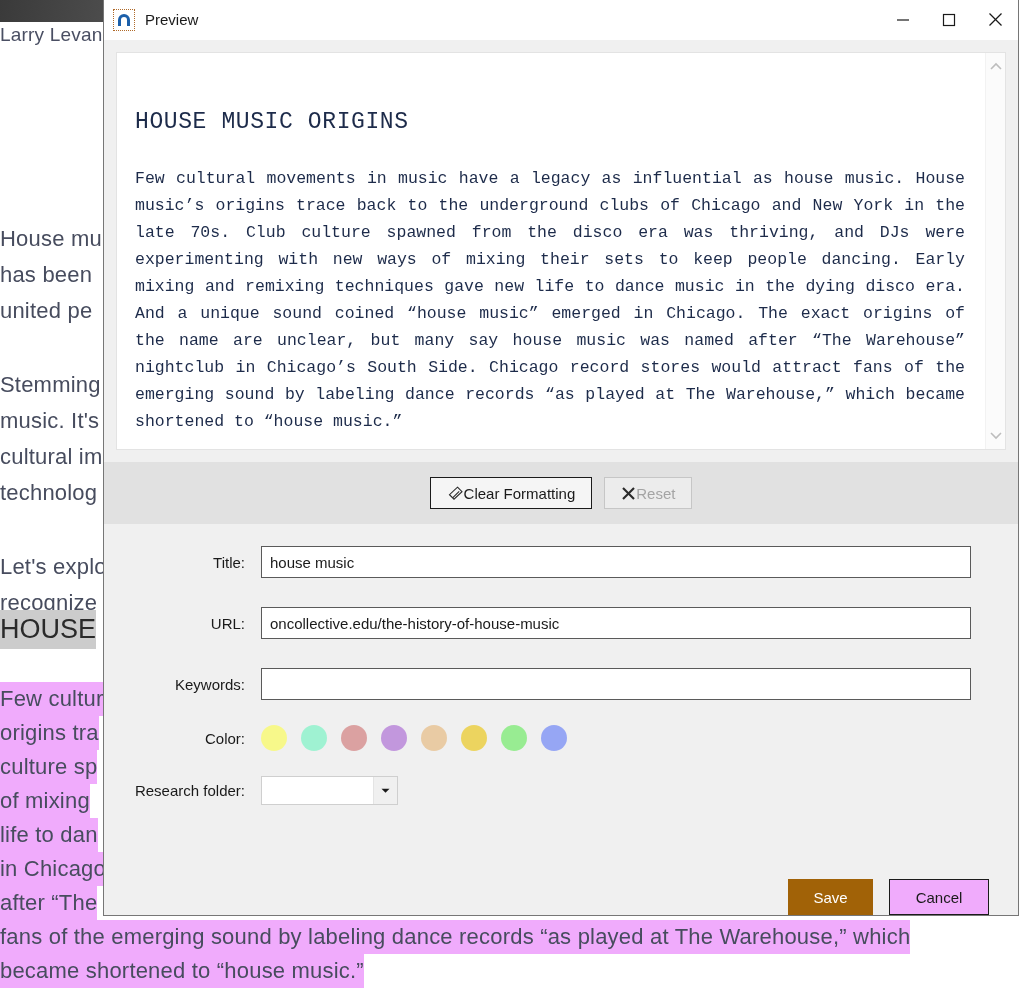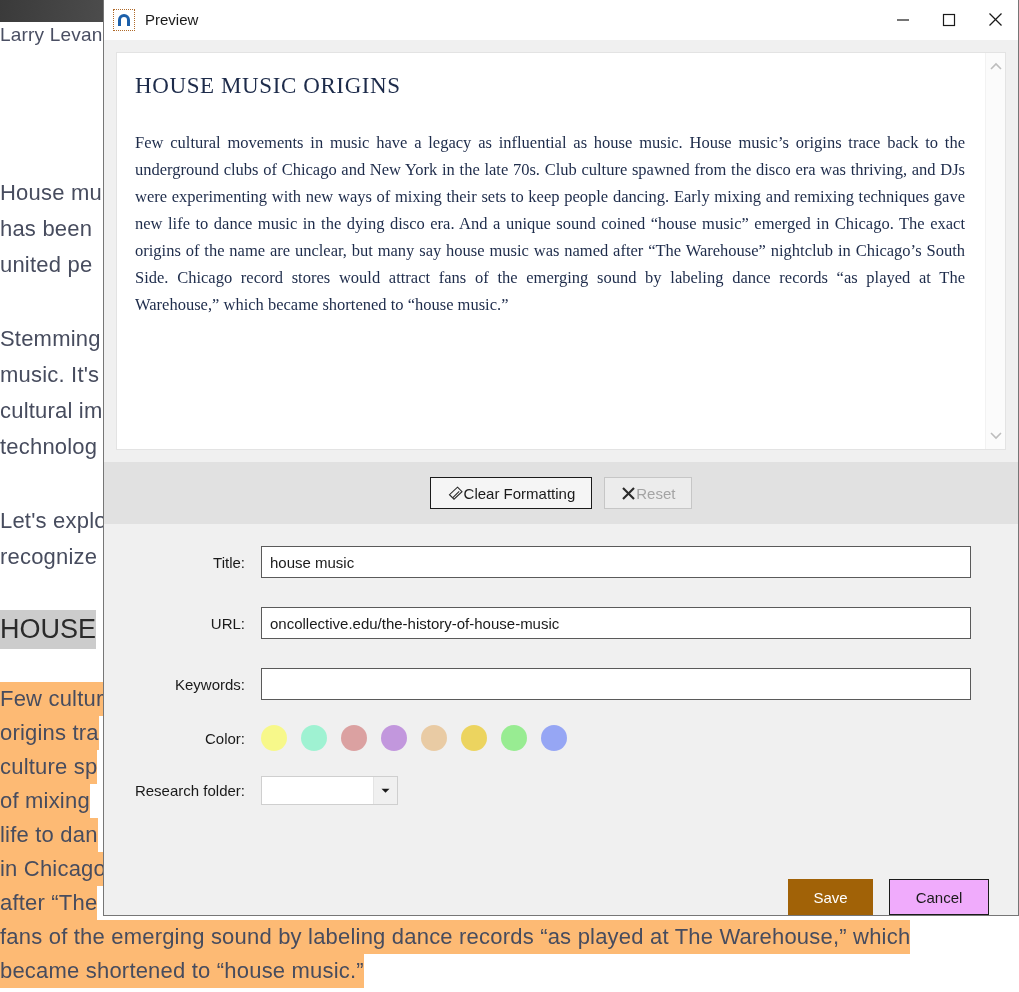--- a/index.html
+++ b/index.html
@@ -30,32 +30,32 @@
     letter-spacing: .2px;
   }
   #bg-doc-title {
     position: absolute; left: 0; top: 74px;
     font-size: 36px; font-weight: bold; color: #1b1b1b;
     white-space: nowrap; letter-spacing: .5px;
   }
   .bg-para {
     position: absolute; left: 0;
     font-size: 22px; color: #474c5e; white-space: nowrap;
-    line-height: 34px; letter-spacing: .2px;
+    line-height: 34px; letter-spacing: .2px; margin-top: 46px;
   }
   #bg-sub {
     position: absolute; left: 0; top: 610px;
     font-size: 27px; font-weight: normal; color: #2a2a2a;
     white-space: nowrap; background: #cccccc; padding: 4px 0 4px 0;
   }
   .bg-sel {
     position: absolute; left: 0;
     font-size: 22px; color: #474c5e; white-space: nowrap;
     line-height: 34px; letter-spacing: .2px;
-    background: #fdba74;
+    background: #f0abfc;
   }
 
   
   #dialog {
     position: absolute;
     left: 103px; top: 0;
     width: 916px; height: 916px;
     background: #f0f0f0;
     border: 1px solid #767676;
     border-top: none;
@@ -91,21 +91,22 @@
     background: #ffffff;
     border: 1px solid #e3e3e3;
     height: 398px;
     display: flex;
     position: relative;
   }
   #preview-content {
     flex: 1;
     padding: 14px 20px 10px 18px;
     overflow: hidden;
-    font-family: Liberation Serif, serif;
+    font-family: Liberation Mono, monospace;
+    margin-top: 36px;
   }
   #preview-heading {
     font-size: 23px; color: #1d2b4a;
     letter-spacing: .6px; margin: 6px 0 0 0;
     font-weight: normal;
   }
   #preview-body {
     font-size: 16.5px; color: #1d2b4a;
     line-height: 27px; margin: 30px 0 0 0;
     text-align: justify;

